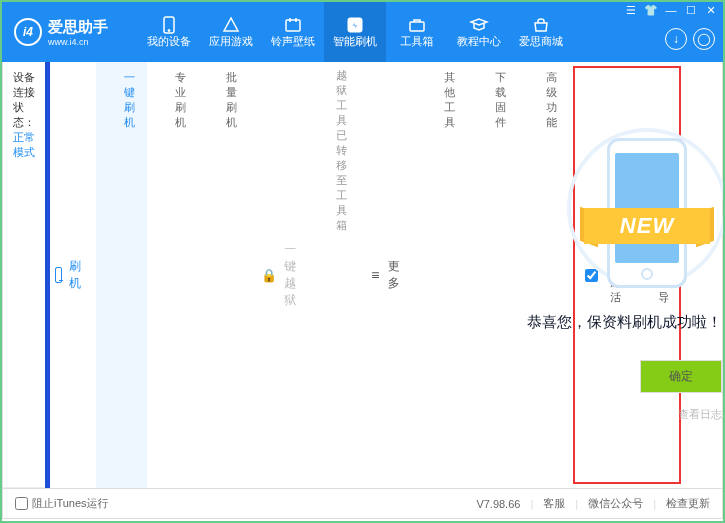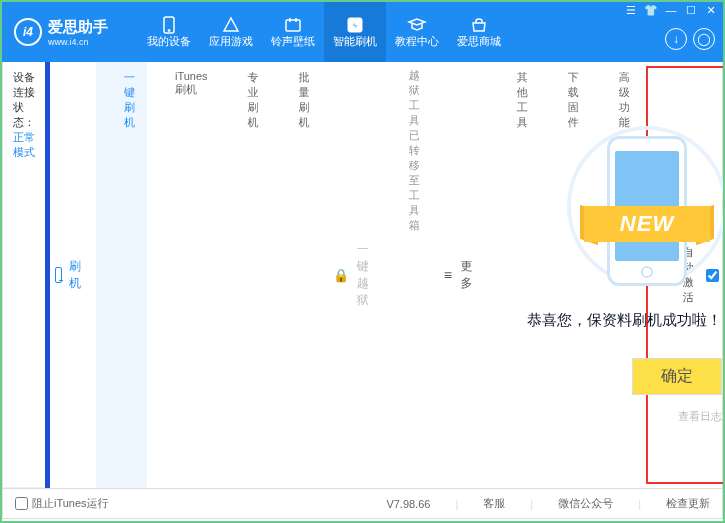--- a/index.html
+++ b/index.html
@@ -36,24 +36,24 @@
     .phone-img{width:150px;height:170px;position:relative;margin-bottom:15px}
     .ring{width:160px;height:160px;border:4px solid #e8f2fc;border-radius:50%;position:absolute;left:-5px;top:0}
     .phone{width:80px;height:150px;background:#fff;border:3px solid #cfe4f7;border-radius:12px;position:absolute;left:35px;top:10px;display:flex;flex-direction:column;align-items:center}
     .phone-screen{width:64px;height:110px;background:#7fc4f5;margin-top:12px;border-radius:2px}
     .phone-btn{width:12px;height:12px;border:2px solid #cfe4f7;border-radius:50%;margin-top:5px}
     .ribbon-l,.ribbon-r{position:absolute;top:82px;width:18px;height:34px;background:#f5b82e}
     .ribbon-l{left:8px;transform:skewY(20deg)}
     .ribbon-r{right:8px;transform:skewY(-20deg)}
     .ribbon{position:absolute;top:80px;left:12px;width:126px;height:36px;background:#ffc838;display:flex;align-items:center;justify-content:center;color:#fff;font-weight:900;font-size:22px;font-style:italic;letter-spacing:1px}
     .msg{font-size:15px;color:#0f172a;margin-bottom:28px}
-    .ok-btn{padding:7px 28px;border:1px solid #ddd;background:#fde047;color:#555;cursor:pointer;margin-bottom:14px;font-size:16px}
+    .ok-btn{padding:7px 28px;border:1px solid #ddd;background:#84cc16;color:#555;cursor:pointer;margin-bottom:14px;font-size:12px}
     .log-link{color:#bbb;font-size:11px;cursor:pointer}
     .footer{height:30px;border:1px solid #ddd;border-top:none;display:flex;align-items:center;padding:0 12px;gap:8px;color:#666;font-size:11px}
-    .footer-right{margin-left:auto;display:flex;gap:25px;align-items:center}
+    .footer-right{margin-left:auto;display:flex;gap:10px;align-items:center}
     .sep{color:#ddd}
     .spacer{flex:1}
     .icon-phone{width:10px;height:16px;border:1.5px solid #1e8cf2;border-radius:2px;display:inline-block;position:relative}
     .icon-phone::after{content:"";position:absolute;bottom:1px;left:3px;width:4px;height:1.5px;background:#1e8cf2}
     .icon-list{display:inline-block;width:14px}
     .icon-list::before{content:"≡";font-size:14px}
     .icon-lock{display:inline-block;font-size:13px}
   </style>
 </head>
 <body>
@@ -97,20 +97,29 @@
         <span class="nav-icon">
           <svg width="18" height="18" viewBox="0 0 18 18">
             <rect x="2" y="2" width="14" height="14" rx="2" fill="#fff"></rect>
             <path d="M6 10 L9 6 L9 9 L12 9 L9 13 L9 10 Z" fill="#1e8cf2"></path>
           </svg>
         </span>
         <span class="nav-label">智能刷机</span>
       </div>
     <div class="nav-item">
         <span class="nav-icon">
+          <svg width="18" height="16" viewBox="0 0 18 16">
+            <rect x="2" y="5" width="14" height="9" rx="1" fill="none" stroke-width="1.5"></rect>
+            <path d="M6 5 L6 3 L12 3 L12 5" fill="none" stroke-width="1.5"></path>
+          </svg>
+        </span>
+        <span class="nav-label">工具箱</span>
+      </div>
+    <div class="nav-item">
+        <span class="nav-icon">
           <svg width="20" height="16" viewBox="0 0 20 16">
             <path d="M2 5 L10 2 L18 5 L10 8 Z" fill="none" stroke-width="1.5"></path>
             <path d="M5 6 L5 11 L10 13 L15 11 L15 6" fill="none" stroke-width="1.5"></path>
           </svg>
         </span>
         <span class="nav-label">教程中心</span>
       </div>
     <div class="nav-item">
         <span class="nav-icon">
           <svg width="18" height="16" viewBox="0 0 18 16">
@@ -137,21 +146,20 @@
 <div class="main">
   <div class="sidebar">
     <div class="status-bar">
       <span>设备连接状态：</span><span class="status-val">正常模式</span>
     </div>
     <div class="section-head blue">
         <span class="icon-phone"></span>
         <span>刷机</span>
       </div>
     <div class="sub active">一键刷机</div>
-    <div class="sub">iTunes刷机</div>
     <div class="sub">专业刷机</div>
     <div class="sub">批量刷机</div>
     <div class="section-head grey">
         <span class="icon-lock">🔒</span>
         <span>一键越狱</span>
       </div>
     <div class="note">越狱工具已转移至工具箱</div>
     <div class="section-head">
         <span class="icon-list"></span>
         <span>更多</span>

